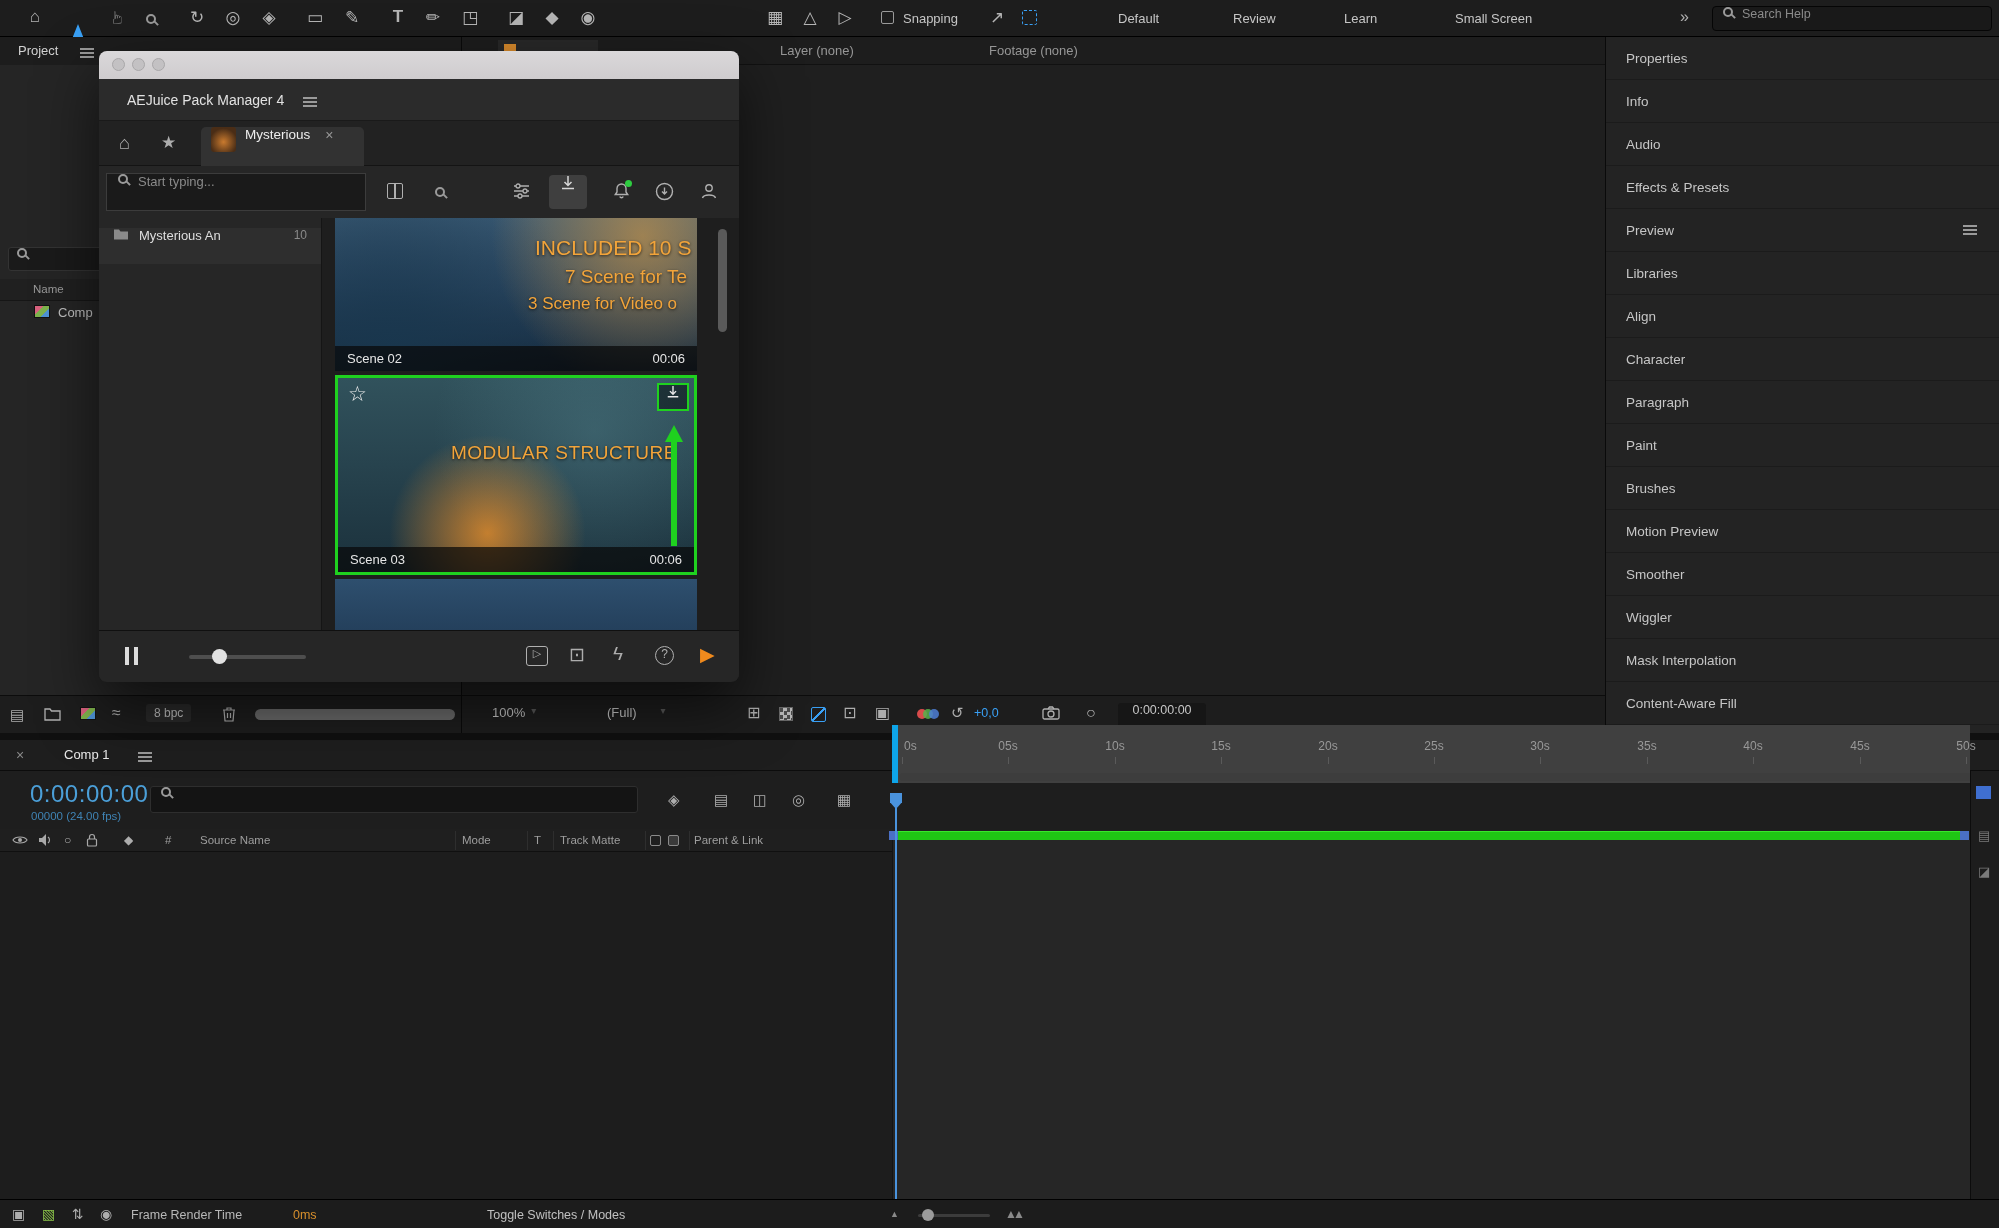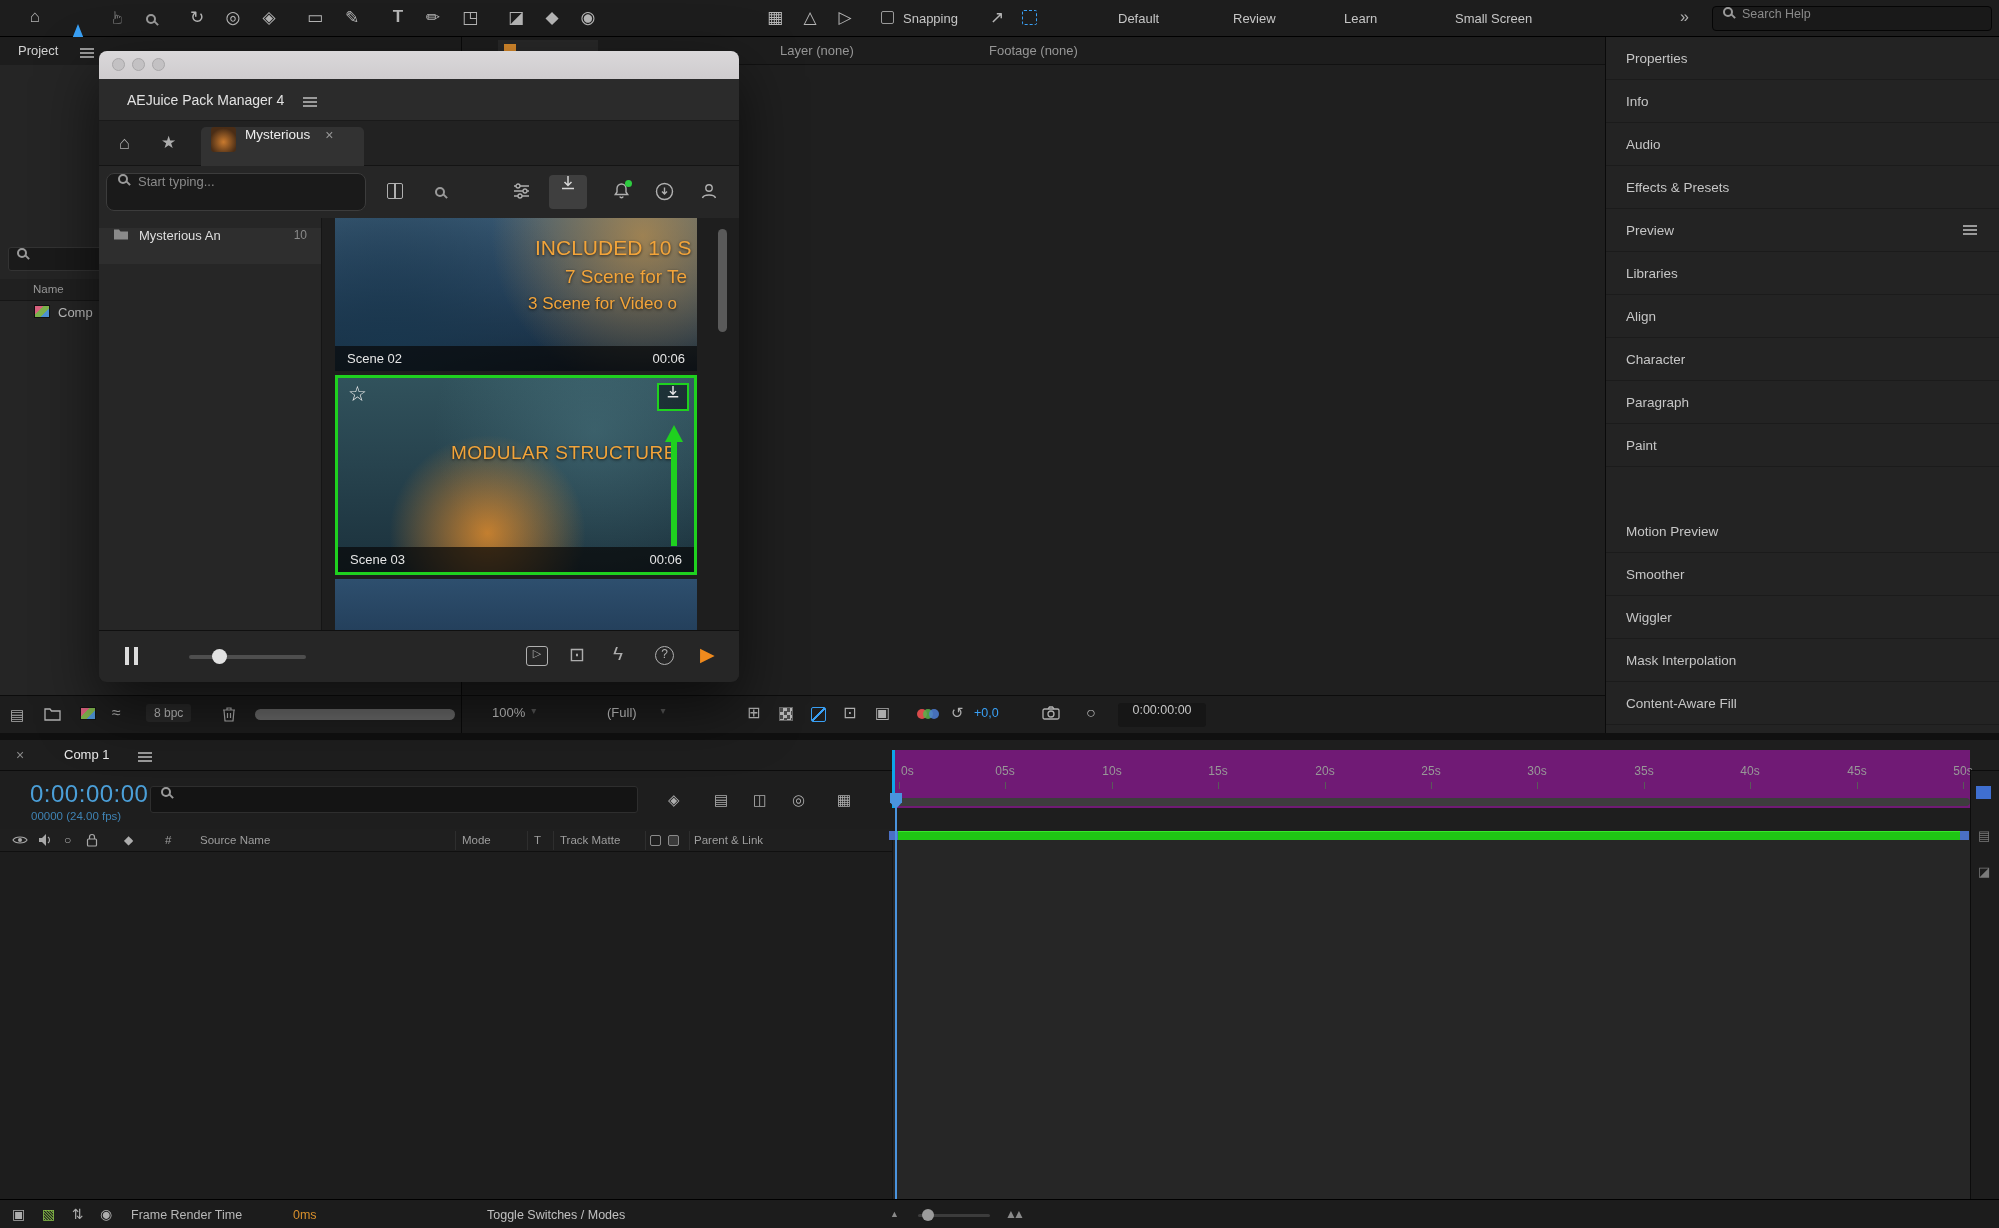--- a/index.html
+++ b/index.html
@@ -180,20 +180,23 @@
     </div>
   <div class="rp" style="top:338px">
       <span>Character</span>
     </div>
   <div class="rp" style="top:381px">
       <span>Paragraph</span>
     </div>
   <div class="rp" style="top:424px">
       <span>Paint</span>
     </div>
+  <div class="rp" style="top:467px">
+      <span>Brushes</span>
+    </div>
   <div class="rp" style="top:510px">
       <span>Motion Preview</span>
     </div>
   <div class="rp" style="top:553px">
       <span>Smoother</span>
     </div>
   <div class="rp" style="top:596px">
       <span>Wiggler</span>
     </div>
   <div class="rp" style="top:639px">
@@ -218,21 +221,21 @@
       <span class="mag"></span>
       <input class="inp" style="">
     </div>
     <span class="ic a" style="left:668px;top:21px;font-size:15px">◈</span>
     <span class="ic a" style="left:714px;top:21px;font-size:15px">▤</span>
     <span class="ic a" style="left:753px;top:21px;font-size:15px">◫</span>
     <span class="ic a" style="left:792px;top:21px;font-size:15px">◎</span>
     <span class="ic a" style="left:837px;top:21px;font-size:15px">▦</span>
   </div>
 
-  <div class="a" style="left:892px;top:750px;width:1078px;height:58px;background:#701a75;border-left:3px solid #0ea5e9">
+  <div class="a" style="left:892px;top:725px;width:1078px;height:58px;background:#404040;border-left:6px solid #0ea5e9">
     <span class="tick tick0" style="left:6px">0s</span>
     <span class="tick" style="left:110px">05s</span>
     <span class="tick" style="left:217px">10s</span>
     <span class="tick" style="left:323px">15s</span>
     <span class="tick" style="left:430px">20s</span>
     <span class="tick" style="left:536px">25s</span>
     <span class="tick" style="left:642px">30s</span>
     <span class="tick" style="left:749px">35s</span>
     <span class="tick" style="left:855px">40s</span>
     <span class="tick" style="left:962px">45s</span>
@@ -324,21 +327,21 @@
       <span class="ic a" style="left:20px;top:13px;font-size:18px">⌂</span>
       <span class="ic a" style="left:62px;top:13px;font-size:17px">★</span>
       <div class="a f" style="left:102px;top:6px;width:163px;height:39px;background:#323232;border-radius:5px 5px 0 0;padding:0 10px;gap:9px">
         <span style="width:25px;height:25px;border-radius:3px;background:radial-gradient(circle at 50% 60%,#c97a2e,#4a2d16 70%);flex:none"></span>
         <span style="color:#eee;font-size:13.5px">Mysterious</span>
         <span style="color:#999;font-size:14px;margin-left:6px">×</span>
       </div>
     </div>
 
     <div style="height:52px;background:#262626;position:relative">
-      <div class="a f" style="left:7px;top:7px;width:260px;height:38px;background:#1a1a1a;border:1px solid #3c3c3c;border-radius:8px;padding:0 11px;gap:10px">
+      <div class="a f" style="left:7px;top:7px;width:260px;height:38px;background:#1a1a1a;border:1px solid #3c3c3c;border-radius:0;padding:0 11px;gap:10px">
         <span class="mag"></span>
         <input class="inp" style="font-size: 13px;" placeholder="Start typing...">
       </div>
       <span class="a" style="left:288px;top:17px;width:16px;height:16px;border:1.5px solid #b0b0b0;border-radius:2px;background:linear-gradient(90deg,transparent 44%,#b0b0b0 44% 56%,transparent 56%)"></span>
       <span class="a" style="left:336px;top:19px"><span class="mag"></span></span>
       <span class="a" style="left:414px;top:17px">
         <svg width="17" height="16" viewBox="0 0 17 16">
             <path d="M1 3h15M1 8h15M1 13h15" stroke="#b0b0b0" stroke-width="1.4"></path>
             <circle cx="5" cy="3" r="2" fill="#262626" stroke="#b0b0b0" stroke-width="1.3"></circle>
             <circle cx="12" cy="8" r="2" fill="#262626" stroke="#b0b0b0" stroke-width="1.3"></circle>

